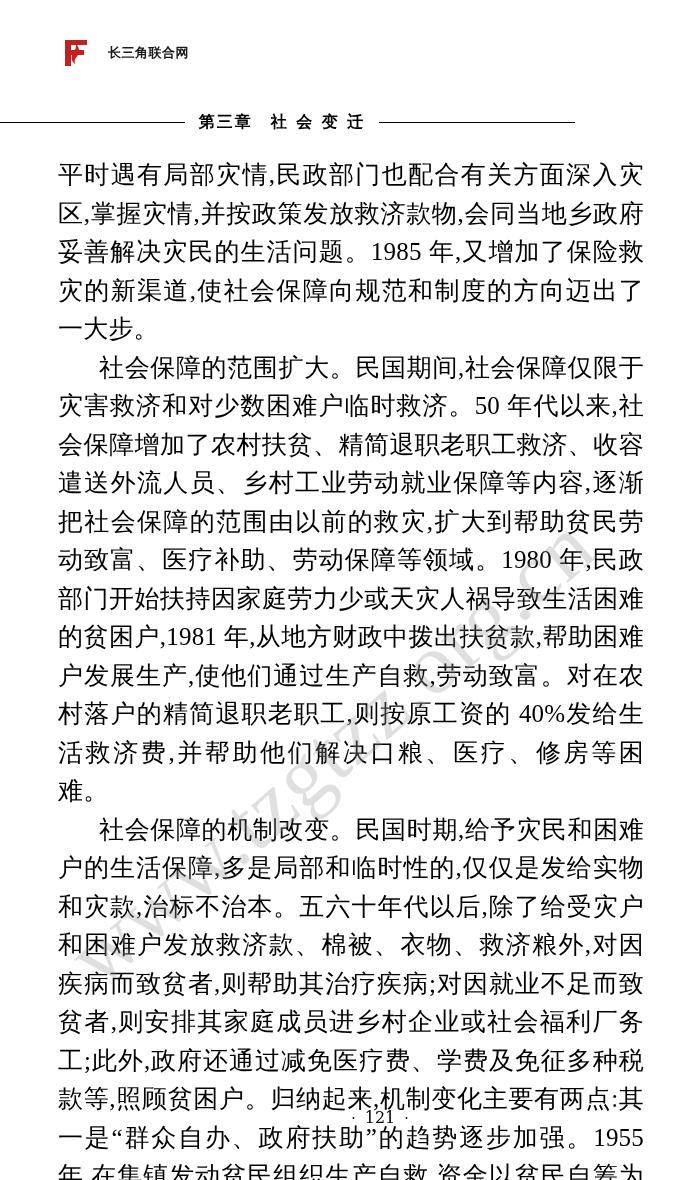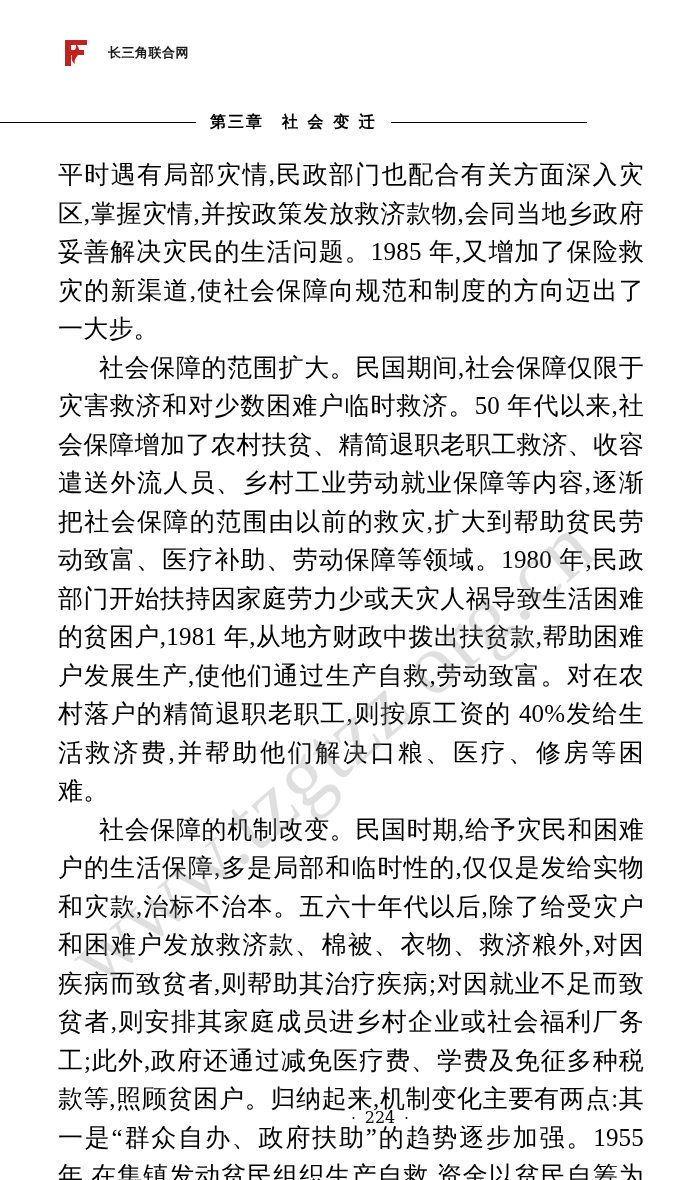--- a/index.html
+++ b/index.html
@@ -45,21 +45,21 @@
   }
 
   
   .header {
     position: absolute;
     left: 0;
     top: 112px;
     width: 564px;
     display: flex;
     align-items: center;
-    justify-content: flex-start;
+    justify-content: center;
   }
   .header-rule {
     height: 1px;
     background: #000;
     flex: 0 0 auto;
     width: 196px;
   }
   .header-title {
     font-family: "DejaVu Serif", serif;
     font-size: 16px;
@@ -160,18 +160,18 @@
     <p class="para indent">社会保障的机制改变。民国时期,给予灾民和困难户的生活保障,多是局部和临时性的,仅仅是发给实物和灾款,治标不治本。五六十年代以后,除了给受灾户和困难户发放救济款、棉被、衣物、救济粮外,对因疾病而致贫者,则帮助其治疗疾病;对因就业不足而致贫者,则安排其家庭成员进乡村企业或社会福利厂务工;此外,政府还通过减免医疗费、学费及免征多种税款等,照顾贫困户。归纳起来,机制变化主要有两点:其一是“群众自办、政府扶助”的趋势逐步加强。1955 年,在集镇发动贫民组织生产自救,资金以贫民自筹为主,不足部分由民政部门扶持。80 年代初,扶贫资金又改过去的无偿借贷为有偿借贷,扶植贫困户通过发展生产,自我救助。80 年代中期以后,在农村推行养老保险、救灾保险,由个人、民政、财政共同承担社会保障。其二是更多地通过劳动保障来促进生存保障,即以保障更充分就业的方式来</p>
   </div>
 
   <div class="watermark">
     <span>www.tzgtzz.org.cn</span>
   </div>
 
   <div class="footer">
     <span class="footer-inner">
       <span class="dot">·</span>
-      <span>224</span>
+      <span>121</span>
       <span class="dot">·</span>
     </span>
   </div>
 
 </div>
 
 </body></html>

